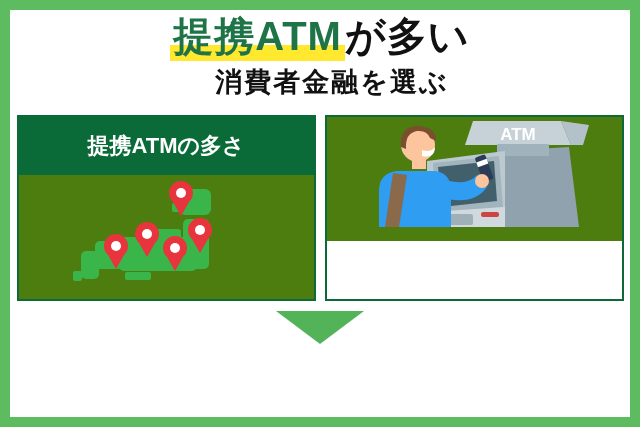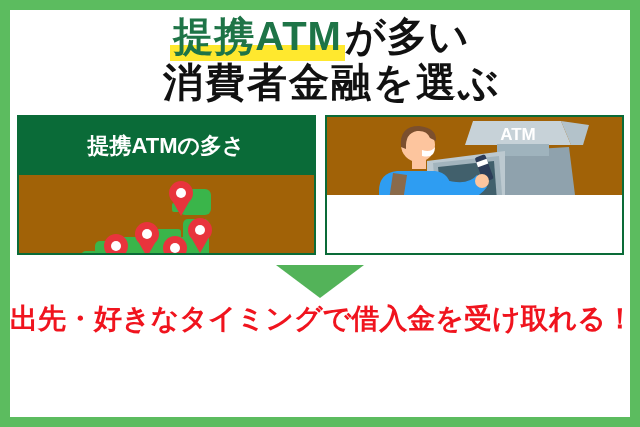--- a/index.html
+++ b/index.html
@@ -11,30 +11,30 @@
     overflow:hidden;
     margin:0;
   }
   .title { text-align:center; margin-top:2px; font-weight:bold; color:#111; }
   .title-line1 { font-size:40px; line-height:48px; letter-spacing:1px; }
   .hl {
     color:#1e7447;
     background:linear-gradient(to bottom, transparent 66%, #ffe82e 66%);
     padding:0 3px 3px 3px;
   }
-  .title-line2 { font-size:40px; line-height:44px; letter-spacing:2px;padding-left:24px; }
+  .title-line2 { font-size:27px; line-height:44px; letter-spacing:2px;padding-left:24px; }
   .panels { display:flex; justify-content:center; gap:9px; margin-top:11px; }
   .panel { width:299px; border:2px solid #0a6b38; background:#fff; }
   .panel-header {
     background:#0a6b38; color:#fff; font-weight:bold;
     font-size:22px; line-height:26px; height:58px;
     display:flex; flex-direction:column; align-items:center; justify-content:center;
     text-align:center;
   }
-  .panel-body { height:78px; background:#a16207; overflow:hidden; }
+  .panel-body { height:124px; background:#4d7c0f; overflow:hidden; }
   .panel-body svg { display:block; }
   .arrow-down {
     width:0; height:0; margin:10px auto 0;
     border-left:44px solid transparent;
     border-right:44px solid transparent;
     border-top:33px solid #53b359;
   }
   .conclusion {
     text-align:center; color:#f0141e; font-weight:bold;
     font-size:28px; line-height:34px; margin-top:4px; white-space:nowrap;
@@ -126,15 +126,14 @@
             <circle cx="155" cy="64" r="7" fill="#fdc59e"></circle>
           </g>
         </svg>
       </div>
     </div>
 
   </div>
 
   <div class="arrow-down"></div>
 
-  <div class="conclusion">出先・好きなタイミングで借入金を受け取れる！</div>
 
 </div>
 
 </body></html>

